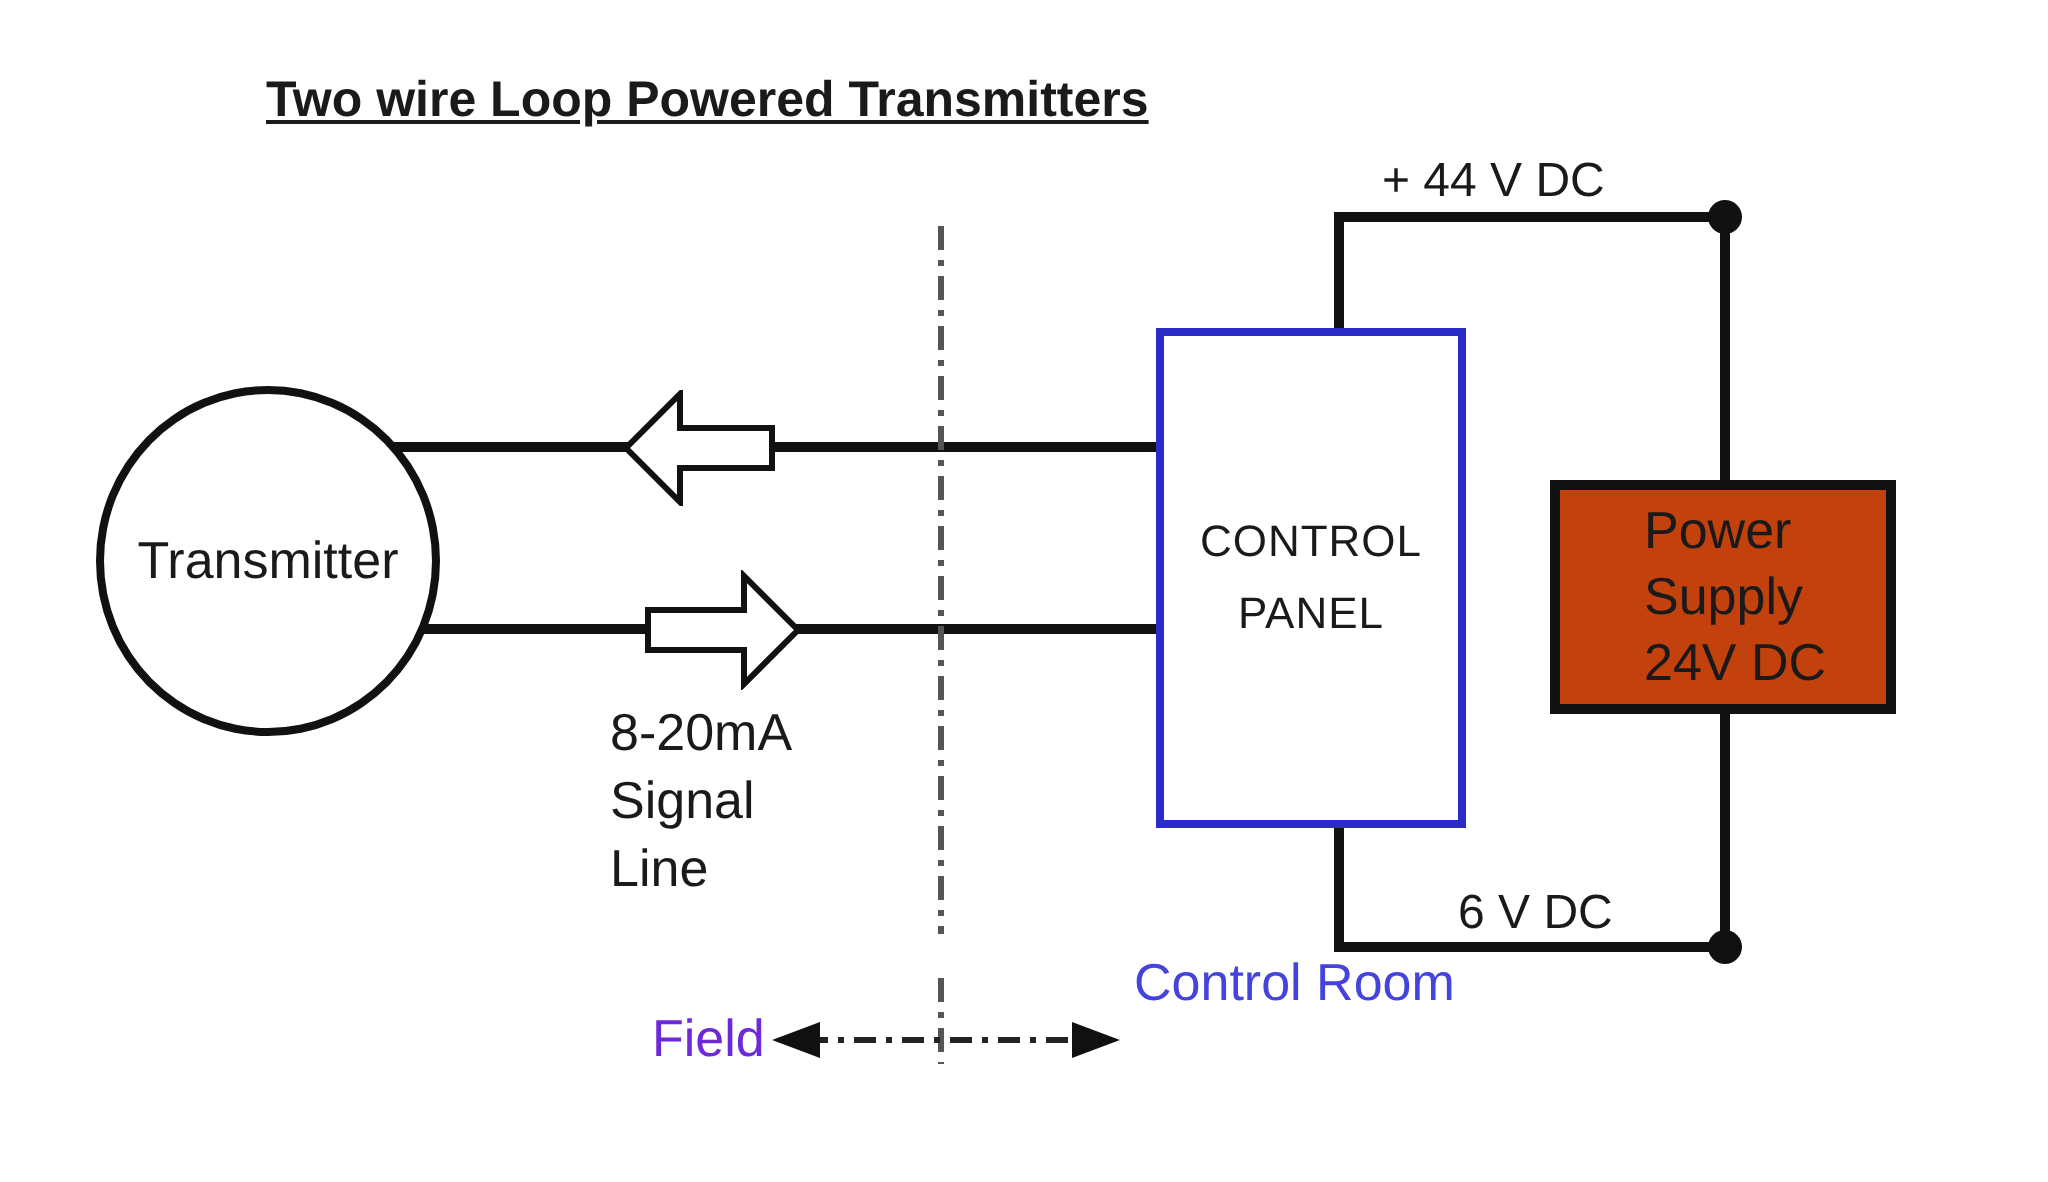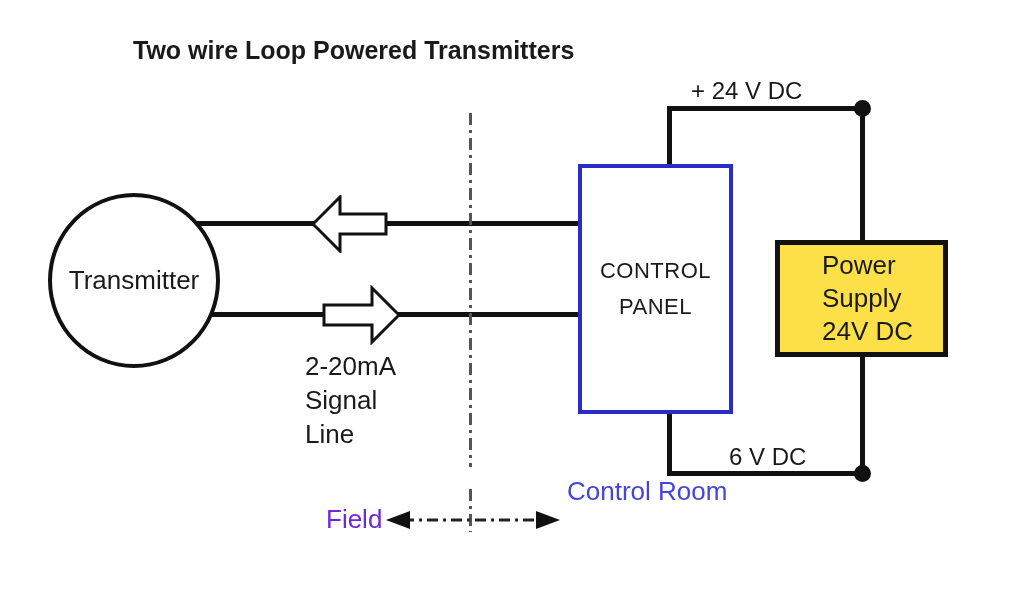--- a/index.html
+++ b/index.html
@@ -18,20 +18,21 @@
   .abs { position: absolute; }
 
   
   .title {
     left: 133px; top: 36px;
     font-size: 25px;
     font-weight: bold;
     color: #1a1a1a;
     letter-spacing: 0px;
     white-space: nowrap;
+    text-decoration: underline;
   }
   .plain-label {
     color: #1a1a1a;
     white-space: pre-line;
   }
   .rail-label {
     font-size: 24px;
     color: #1a1a1a;
     white-space: nowrap;
     z-index: 4;
@@ -80,21 +81,21 @@
     line-height: 36px;
     text-align: center;
     color: #1a1a1a;
     letter-spacing: 0.5px;
     white-space: pre-line;
   }
   .power-supply-box {
     left: 775px; top: 240px;
     width: 163px; height: 107px;
     border: 5px solid #111111;
-    background: #fde047;
+    background: #c2410c;
     z-index: 2;
     display: flex;
     align-items: center;
   }
   .power-supply-box .lbl {
     margin-left: 42px;
     font-size: 26px;
     line-height: 33px;
     text-align: left;
     color: #1a1a1a;
@@ -153,21 +154,21 @@
   <div class="abs wire" style="left:667px; top:106px; width:198px; height:5px;"></div>
   <div class="abs wire" style="left:860px; top:106px; width:5px; height:137px;"></div>
 
   <div class="abs wire" style="left:667px; top:414px; width:5px; height:62px;"></div>
   <div class="abs wire" style="left:667px; top:471px; width:198px; height:5px;"></div>
   <div class="abs wire" style="left:860px; top:355px; width:5px; height:121px;"></div>
 
   <div class="abs dot" style="left:854px; top:100px;"></div>
   <div class="abs dot" style="left:854px; top:465px;"></div>
 
-  <div class="abs rail-label" style="left:691px; top:77px;">+ 24 V DC</div>
+  <div class="abs rail-label" style="left:691px; top:77px;">+ 44 V DC</div>
   <div class="abs rail-label" style="left:729px; top:443px;">6 V DC</div>
 
   <div class="abs control-panel-box">
     <span class="lbl">CONTROL
 PANEL</span>
   </div>
 
   <div class="abs transmitter-circle">
     <span class="lbl">Transmitter</span>
   </div>
@@ -178,21 +179,21 @@
 24V DC</span>
   </div>
 
   <svg class="abs arrow-svg" style="left:312px; top:195px;" width="76" height="58" viewBox="0 0 76 58">
     <polygon points="1,29 28,2 28,19 74,19 74,39 28,39 28,56" fill="#ffffff" stroke="#111111" stroke-width="3" stroke-linejoin="miter"></polygon>
   </svg>
   <svg class="abs arrow-svg" style="left:322px; top:285px;" width="78" height="60" viewBox="0 0 78 60">
     <polygon points="77,30 50,3 50,20 2,20 2,40 50,40 50,57" fill="#ffffff" stroke="#111111" stroke-width="3" stroke-linejoin="miter"></polygon>
   </svg>
 
-  <div class="abs plain-label signal-line-label">2-20mA
+  <div class="abs plain-label signal-line-label">8-20mA
 Signal
 Line</div>
 
   <div class="abs vdashdot" style="top:113px; height:354px;"></div>
   <div class="abs vdashdot" style="top:489px; height:43px;"></div>
 
   <svg class="abs arrow-svg" style="left:385px; top:509px;" width="176" height="22" viewBox="0 0 176 22">
     <line x1="18" y1="11" x2="158" y2="11" stroke="#222222" stroke-width="3" stroke-dasharray="11 5 3 5"></line>
     <polygon points="1,11 25,2 25,20" fill="#111111"></polygon>
     <polygon points="175,11 151,2 151,20" fill="#111111"></polygon>

